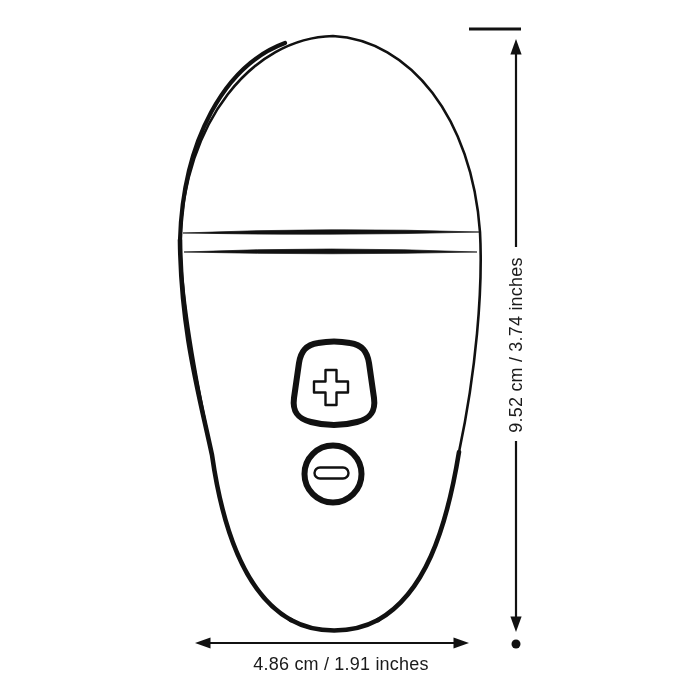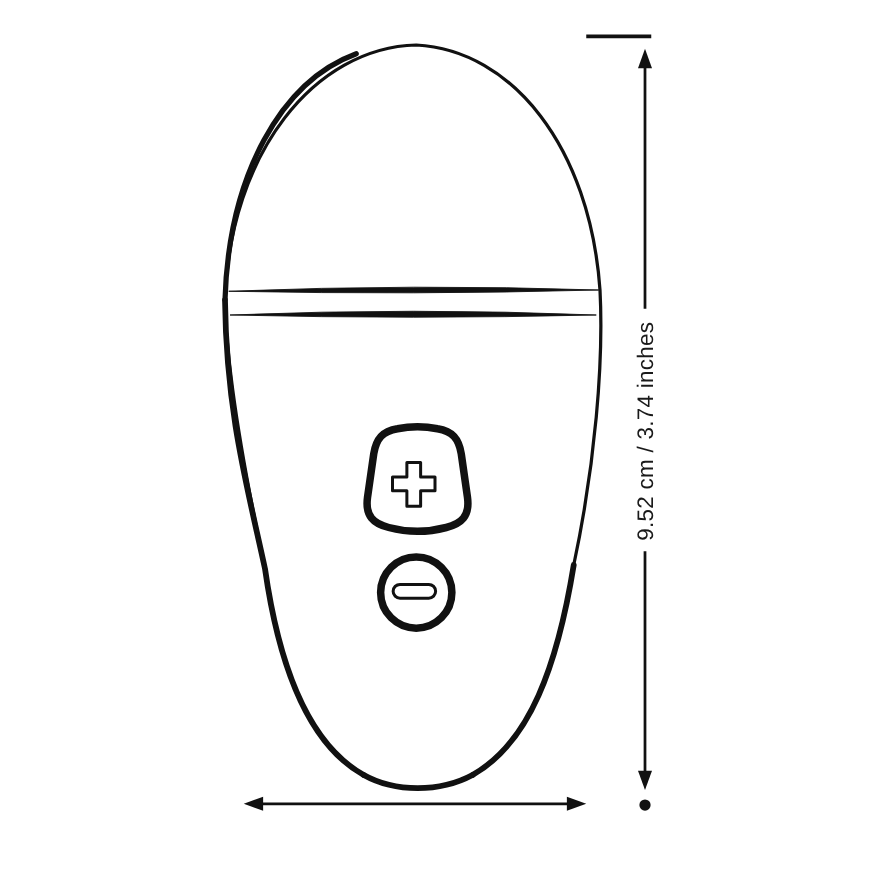--- a/index.html
+++ b/index.html
@@ -117,14 +117,15 @@
 
     <g>
       <line x1="207" y1="643" x2="457" y2="643" stroke="#111111" stroke-width="2.2"></line>
       <polygon points="195,643 210.5,637.4 210.5,648.6" fill="#111111"></polygon>
       <polygon points="469,643 453.5,637.4 453.5,648.6" fill="#111111"></polygon>
     </g>
   </svg>
 
   <div class="dim-label dim-label--height">9.52 cm / 3.74 inches</div>
 
+  <div class="dim-label dim-label--width">4.86 cm / 1.91 inches</div>
 
 </div>
 
 </body></html>

